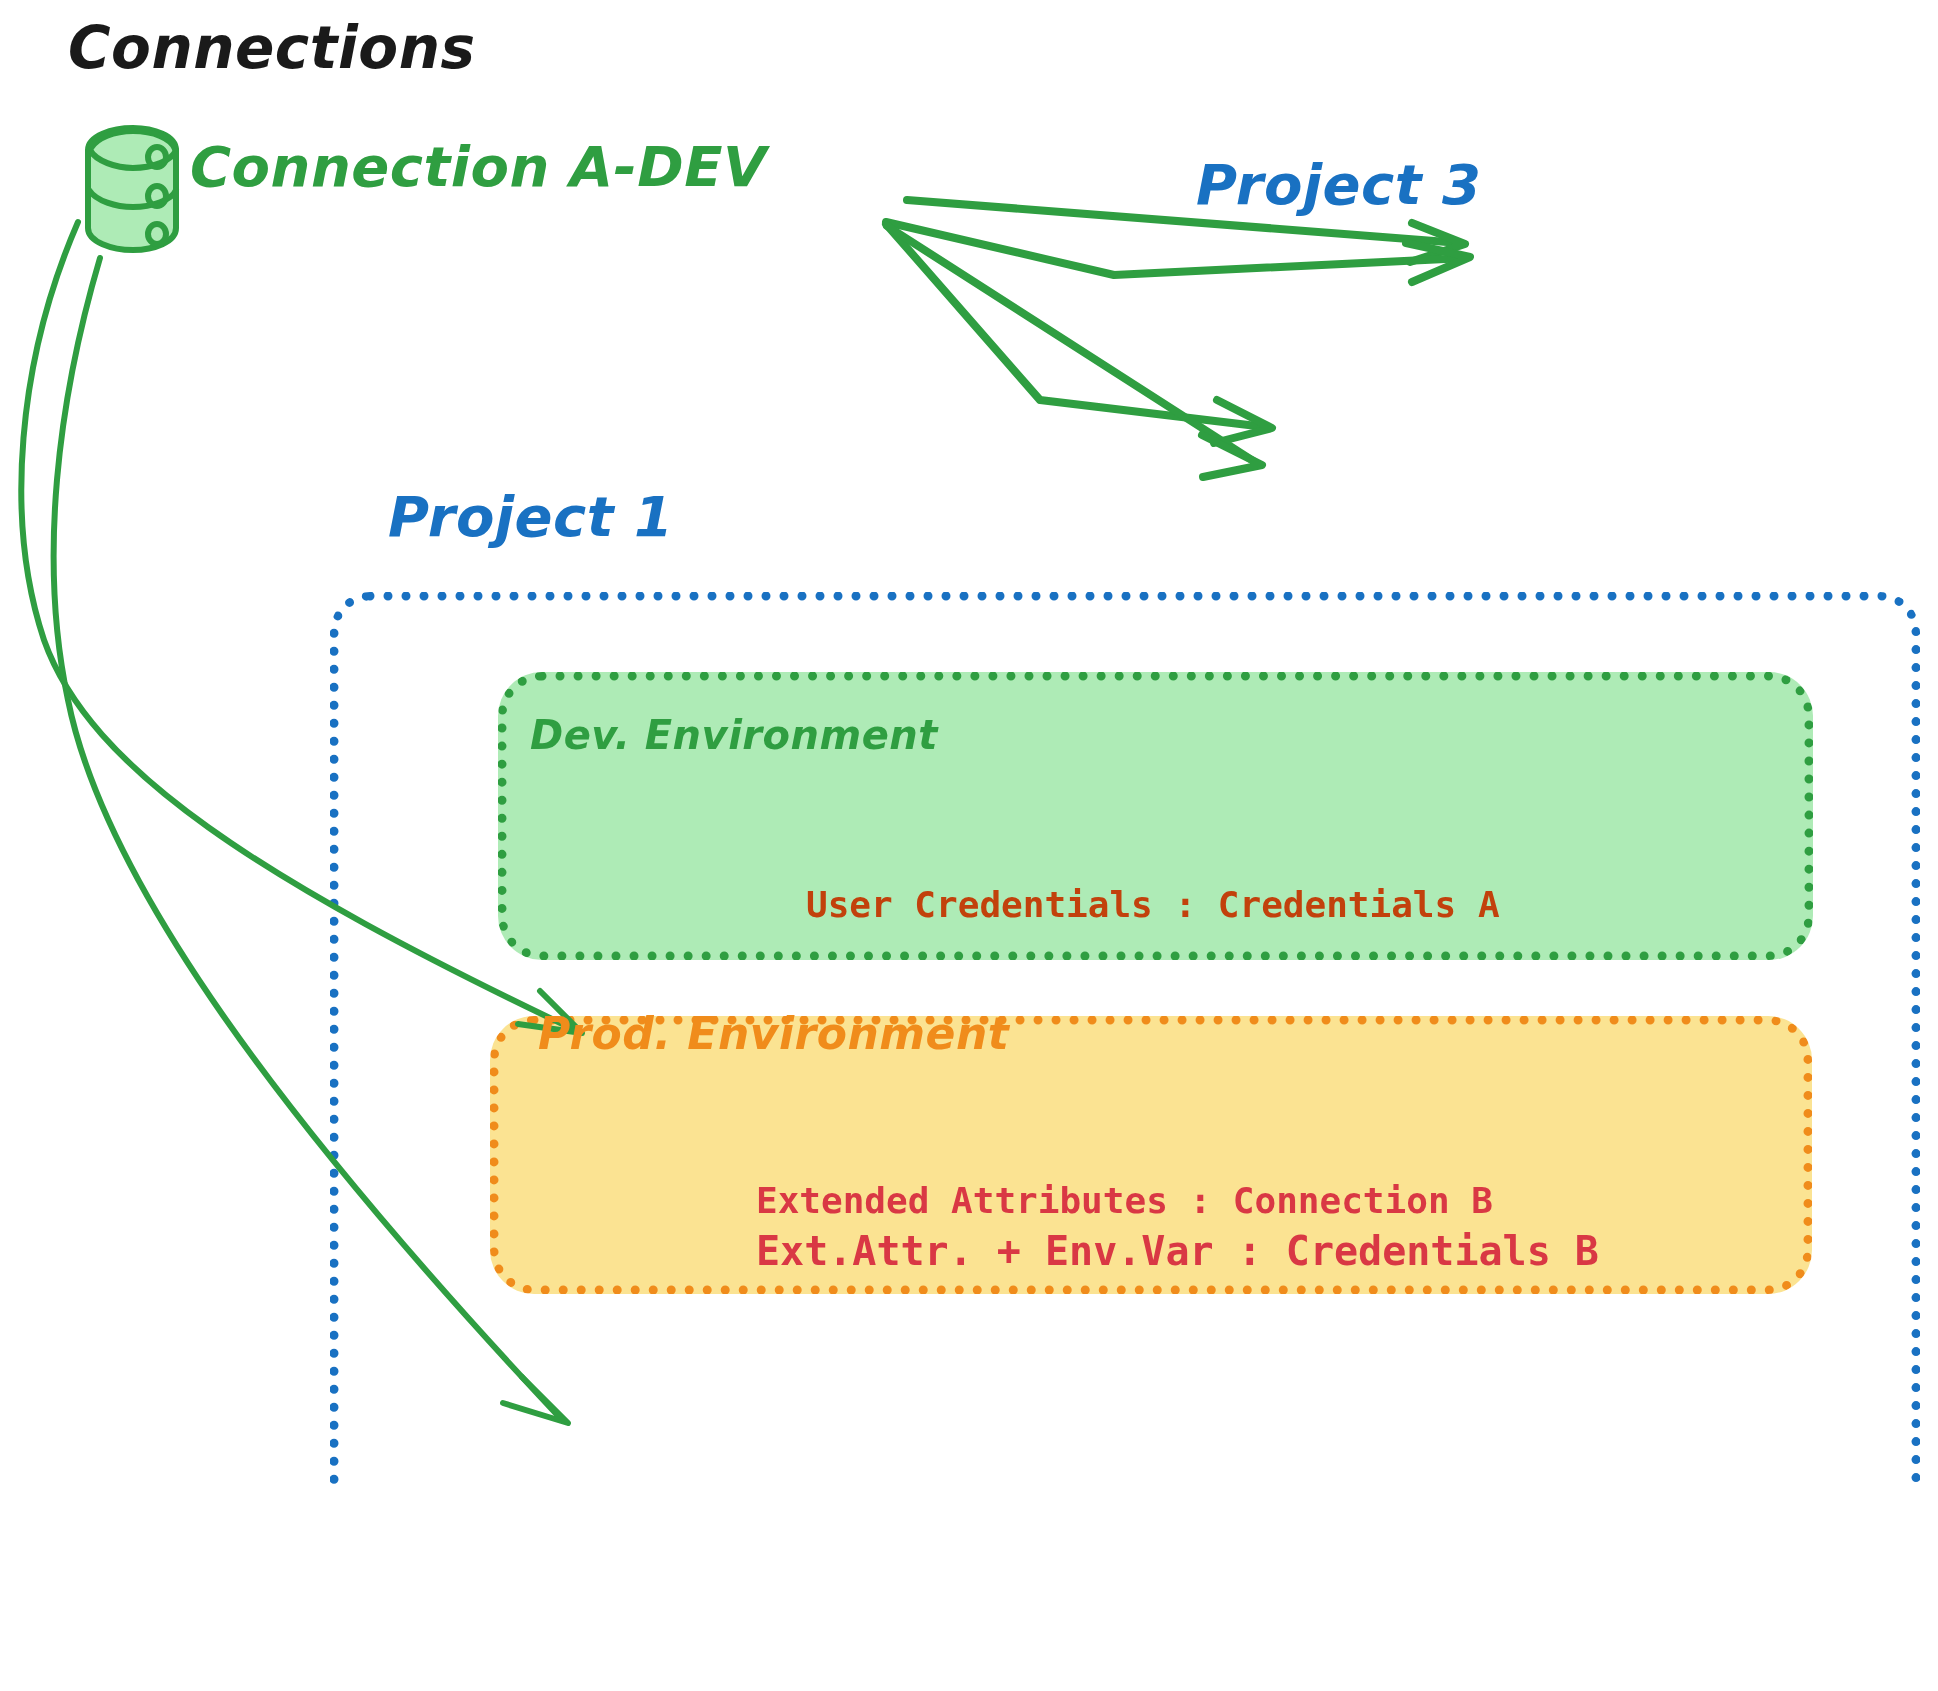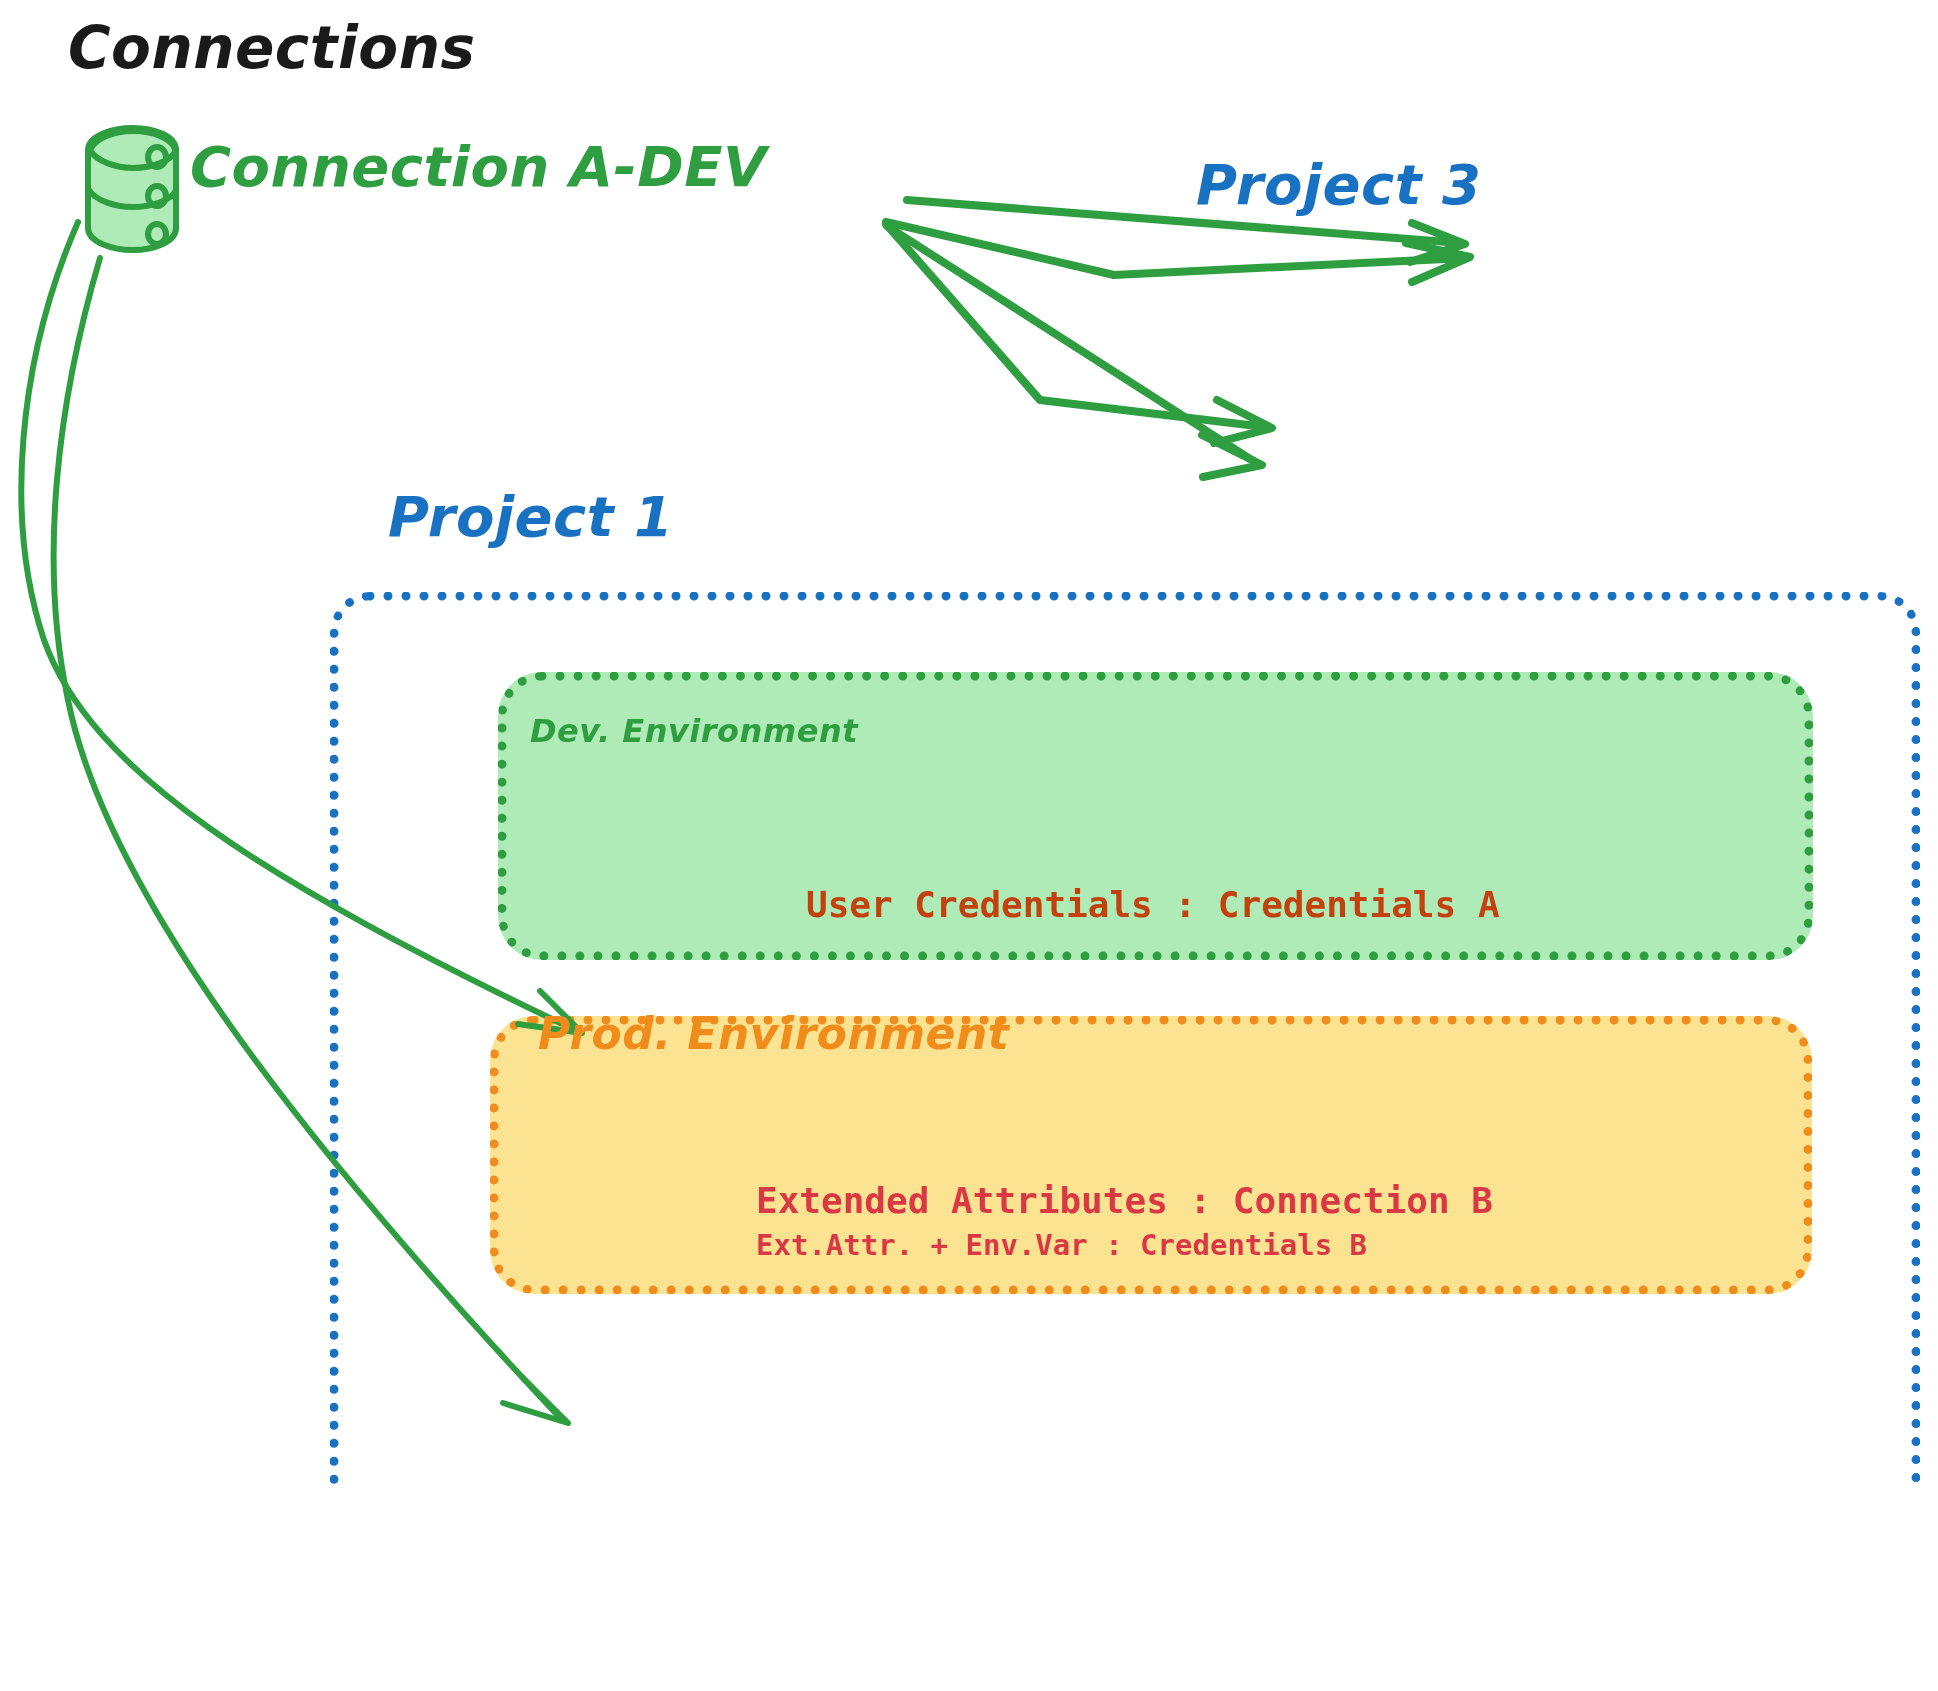--- a/index.html
+++ b/index.html
@@ -56,41 +56,41 @@
     font-size: 56px;
     color: #1971c2;
   }
   #project1-label {
     left: 388px; top: 484px;
     font-size: 56px;
     color: #1971c2;
   }
   #dev-env-label {
     left: 530px; top: 712px;
-    font-size: 32px;
+    font-size: 40px;
     color: #2f9e41;
   }
   #prod-env-label {
     left: 538px; top: 1008px;
     font-size: 44px;
     color: #f08c1b;
   }
   #dev-credentials {
     left: 806px; top: 884px;
     font-size: 36px;
     color: #c2410c;
   }
   #prod-line-1 {
     left: 756px; top: 1180px;
     font-size: 36px;
     color: #d93844;
   }
   #prod-line-2 {
     left: 756px; top: 1228px;
-    font-size: 29px;
+    font-size: 40px;
     color: #d93844;
   }
 
   .box {
     position: absolute;
     box-sizing: border-box;
   }
   #project1-container {
     left: 330px; top: 592px;
     width: 1590px; height: 1078px;

